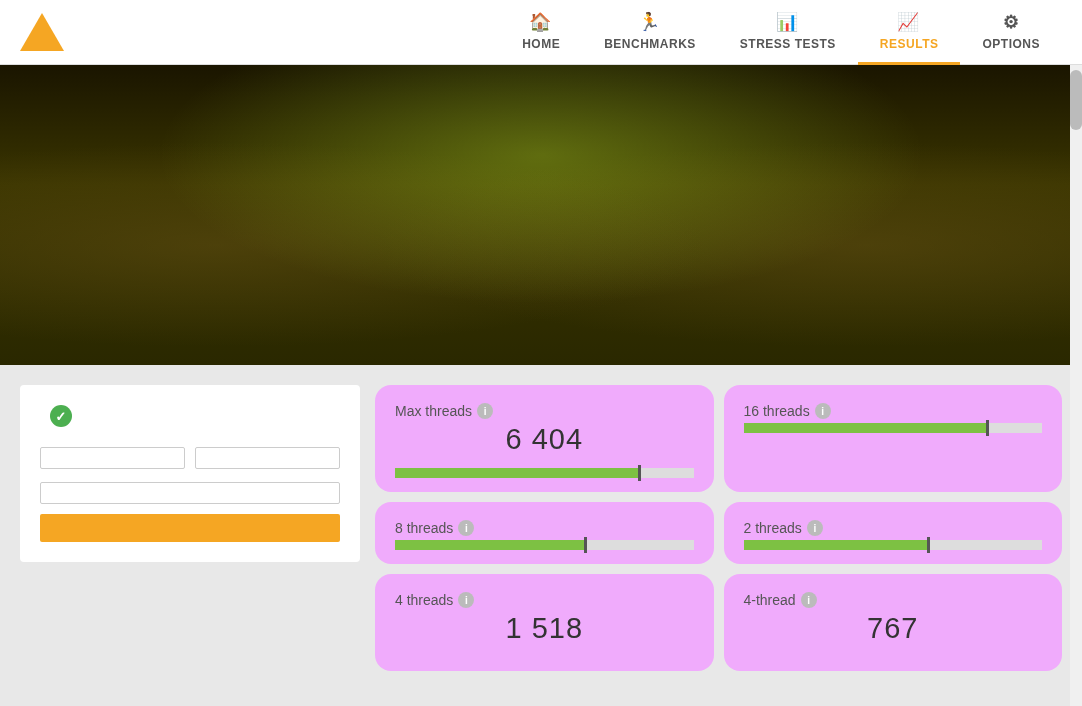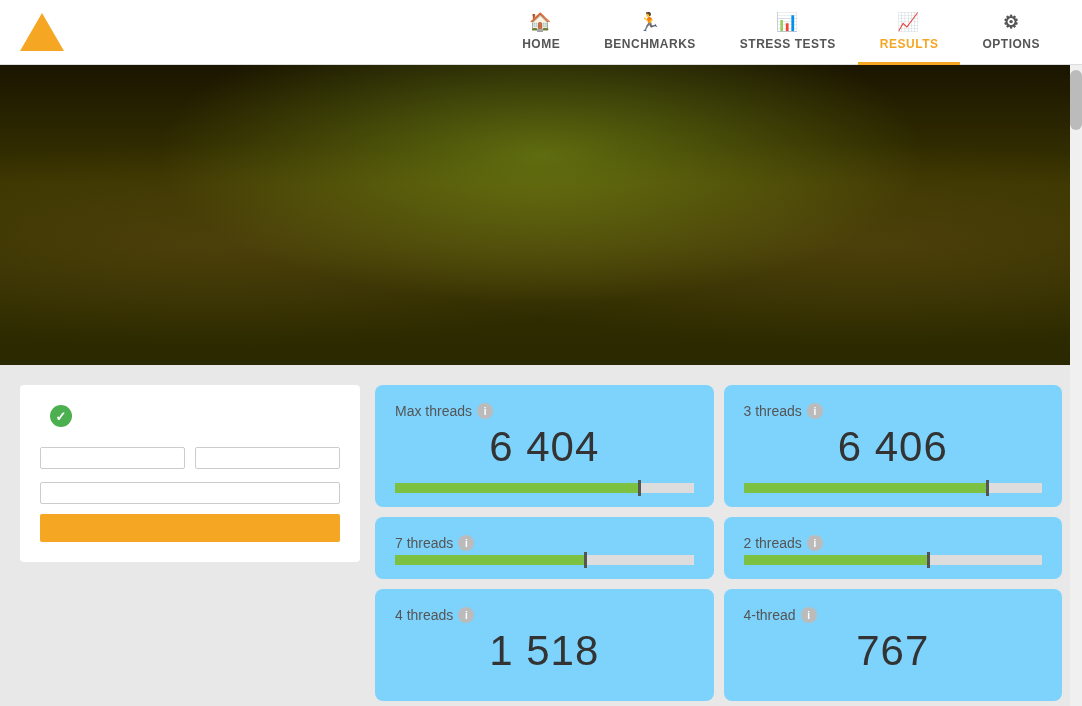--- a/index.html
+++ b/index.html
@@ -182,22 +182,22 @@
     }
 
     
     .scores-grid {
       flex: 1;
       display: grid;
       grid-template-columns: 1fr 1fr;
       gap: 10px;
     }
     .score-card {
-      background: #7dd3fc;
-      border-radius: 8px;
+      background: #f0abfc;
+      border-radius: 16px;
       padding: 18px 20px 14px;
     }
     .score-label {
       font-size: 14px;
       color: #555;
       margin-bottom: 4px;
       display: flex;
       align-items: center;
       gap: 5px;
     }
@@ -208,21 +208,21 @@
       border-radius: 50%;
       display: inline-flex;
       align-items: center;
       justify-content: center;
       color: #fff;
       font-size: 10px;
       font-weight: 700;
       cursor: pointer;
     }
     .score-value {
-      font-size: 42px;
+      font-size: 29px;
       font-weight: 300;
       color: #333;
       letter-spacing: 1px;
       margin-bottom: 12px;
       text-align: center;
     }
     .progress-bar-container {
       height: 10px;
       background: #ddd;
       border-radius: 0;
@@ -323,31 +323,30 @@
         <span>Max threads</span>
         <span class="info-icon">i</span>
       </div>
       <div class="score-value">6 404</div>
       <div class="progress-bar-container">
         <div class="progress-bar-fill" style="width:82%"></div>
       </div>
     </div>
       <div class="score-card">
       <div class="score-label">
-        <span>3 threads</span>
-        <span class="info-icon">i</span>
-      </div>
-      <div class="score-value">6 406</div>
+        <span>16 threads</span>
+        <span class="info-icon">i</span>
+      </div>
       <div class="progress-bar-container">
         <div class="progress-bar-fill" style="width:82%"></div>
       </div>
     </div>
       <div class="score-card">
       <div class="score-label">
-        <span>7 threads</span>
+        <span>8 threads</span>
         <span class="info-icon">i</span>
       </div>
       <div class="progress-bar-container">
         <div class="progress-bar-fill" style="width:64%"></div>
       </div>
     </div>
       <div class="score-card">
       <div class="score-label">
         <span>2 threads</span>
         <span class="info-icon">i</span>

